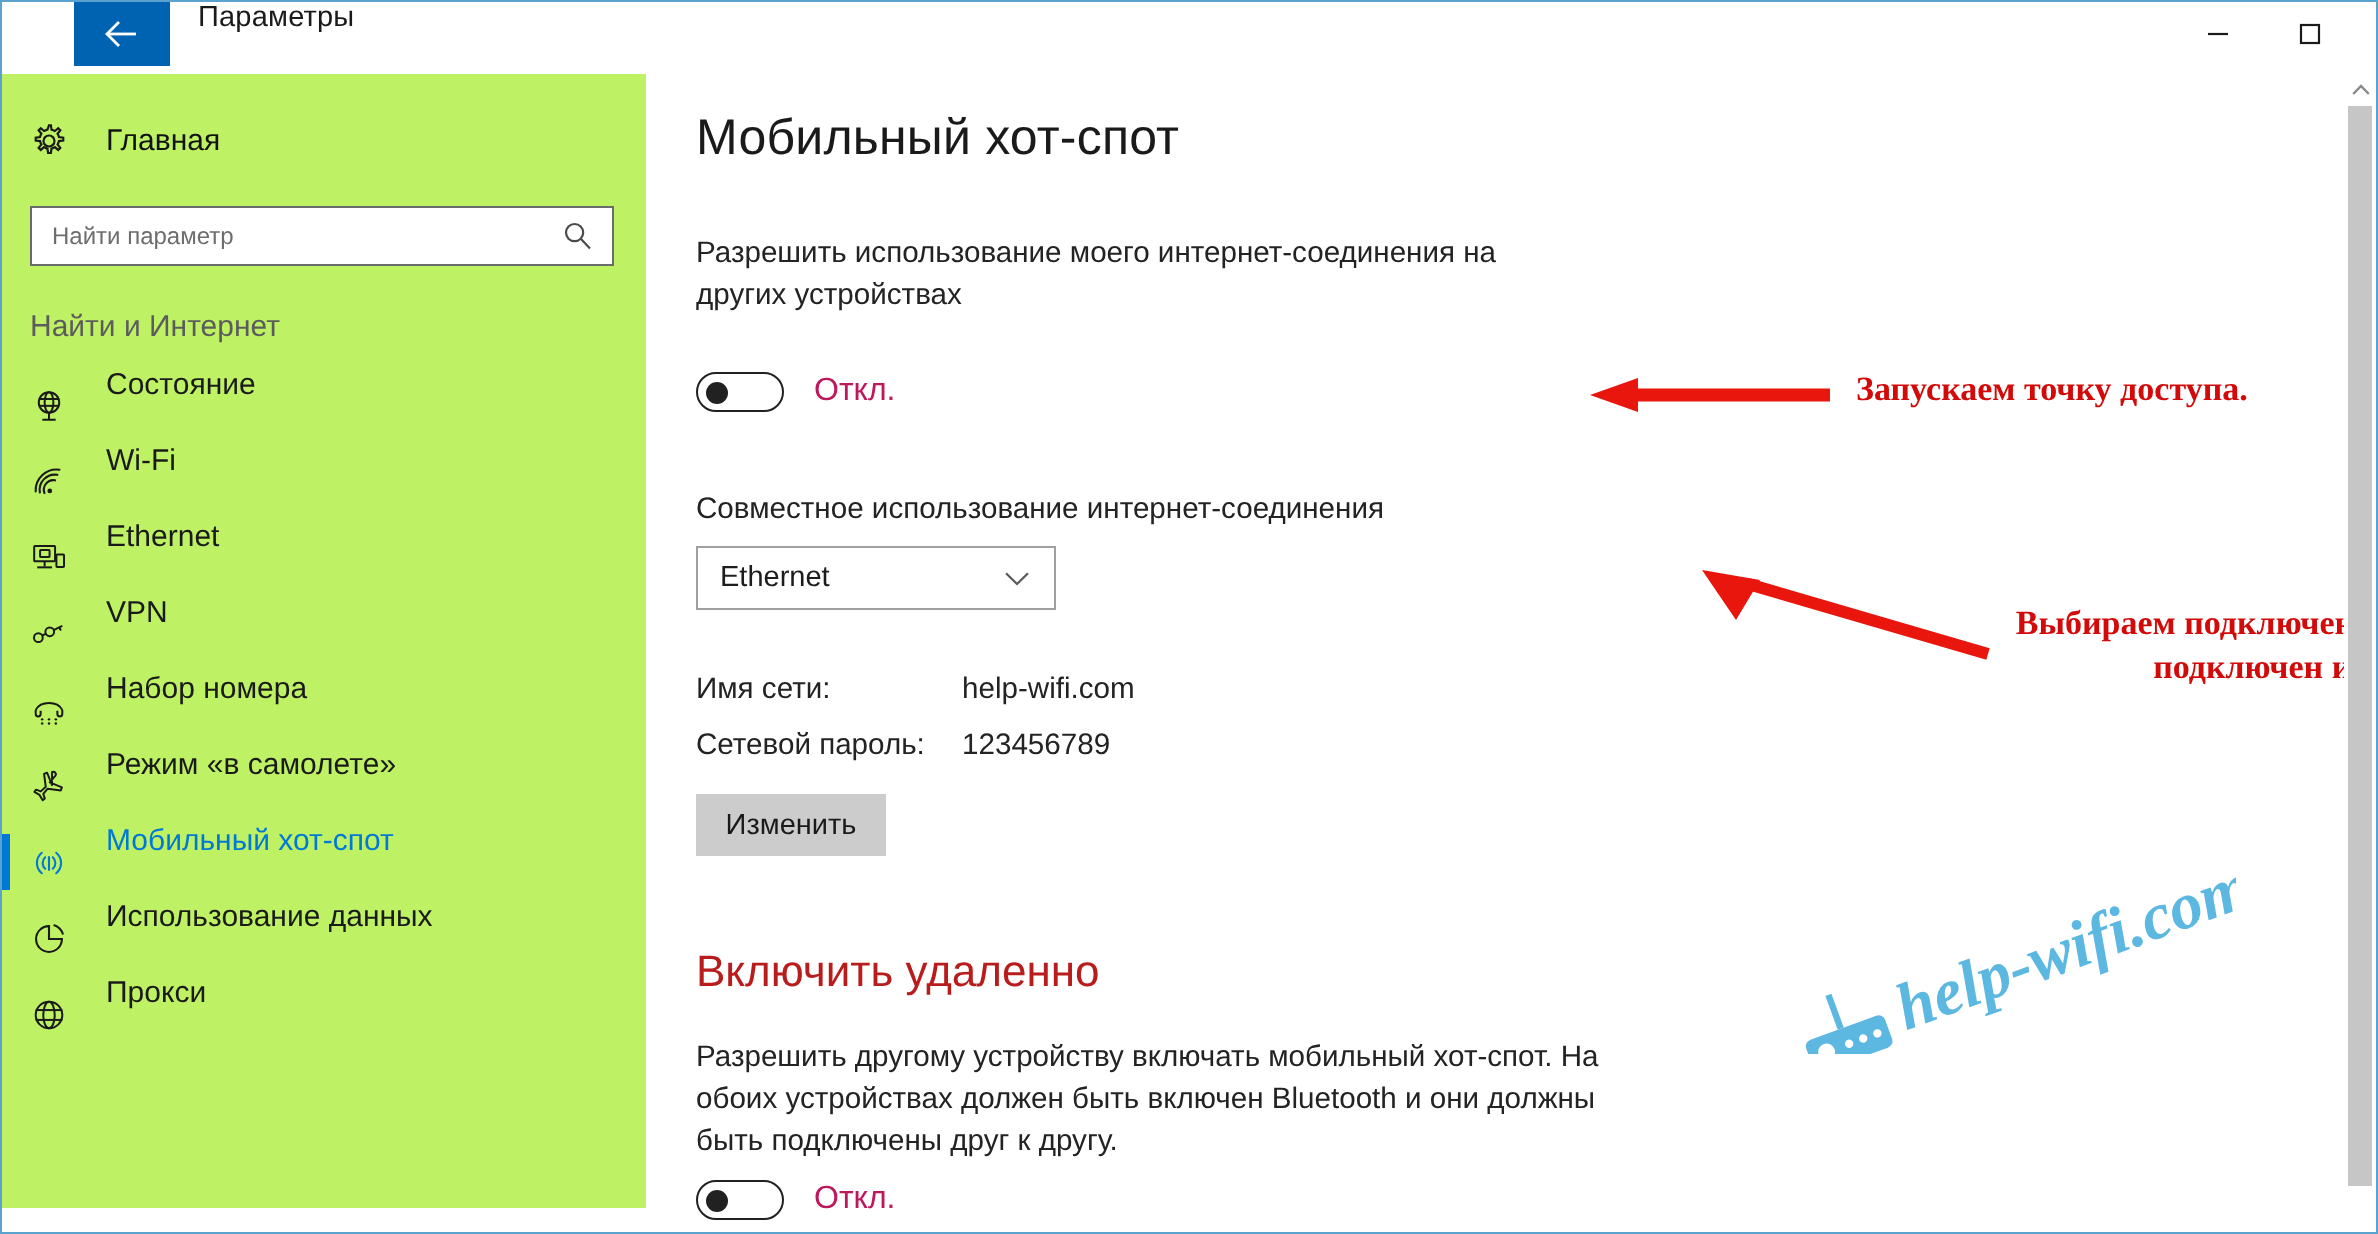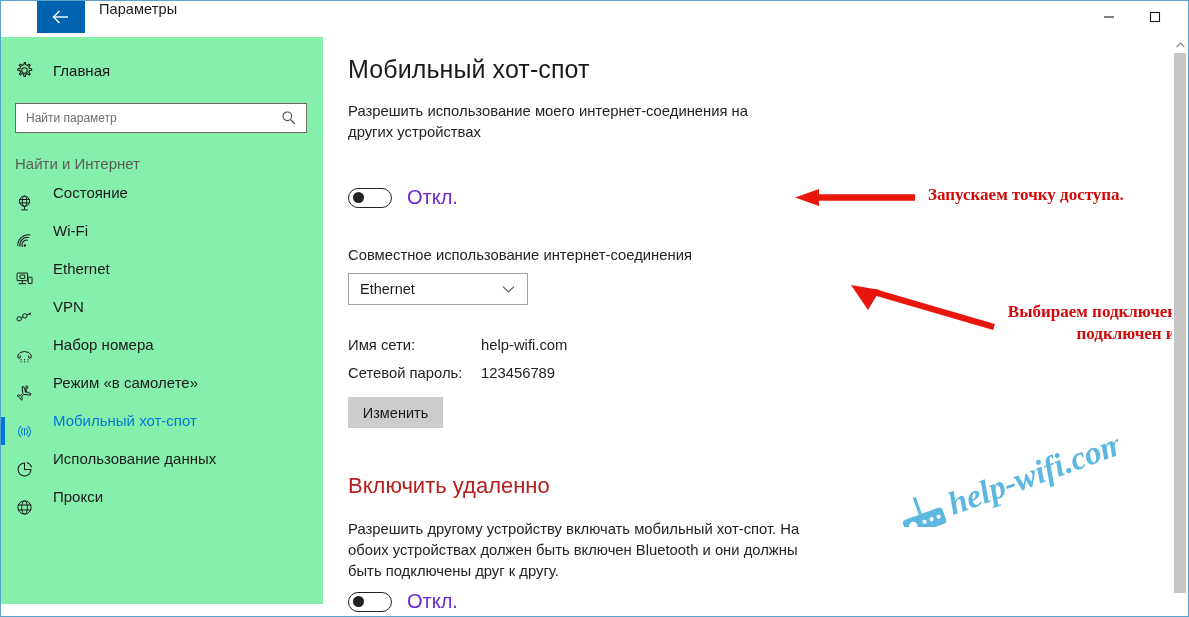--- a/index.html
+++ b/index.html
@@ -63,21 +63,21 @@
     justify-content: center;
     cursor: pointer;
   }
 
   
   #sidebar {
     position: absolute;
     top: 36px; left: 0;
     width: 322px;
     bottom: 12px;
-    background: #86efac;
+    background: #bef264;
   }
   #home-item {
     display: flex;
     align-items: center;
     height: 36px;
     margin-top: 15px;
     padding-left: 14px;
     cursor: pointer;
   }
   #home-item .ico { width: 34px; display:flex; align-items:center; }
@@ -165,21 +165,21 @@
     margin: 0;
     letter-spacing: .1px;
   }
   .body-text {
     font-size: 14.8px;
     color: #232323;
     line-height: 21px;
   }
   #desc1 {
     position: absolute;
-    left: 25px; top: 64px;
+    left: 25px; top: 80px;
     width: 420px;
   }
   #toggle1-row {
     position: absolute;
     left: 25px; top: 149px;
     display: flex;
     align-items: center;
   }
   .toggle {
     width: 44px; height: 20px;
@@ -192,22 +192,22 @@
     background: #fff;
     flex: none;
   }
   .toggle .knob {
     width: 11px; height: 11px;
     border-radius: 50%;
     background: #212121;
     margin-left: 4px;
   }
   .toggle-label {
-    font-size: 20px;
-    color: #6d28d9;
+    font-size: 16px;
+    color: #be185d;
     margin-left: 15px;
   }
 
   #share-label {
     position: absolute;
     left: 25px; top: 208px;
   }
   #share-select {
     position: absolute;
     left: 25px; top: 236px;

